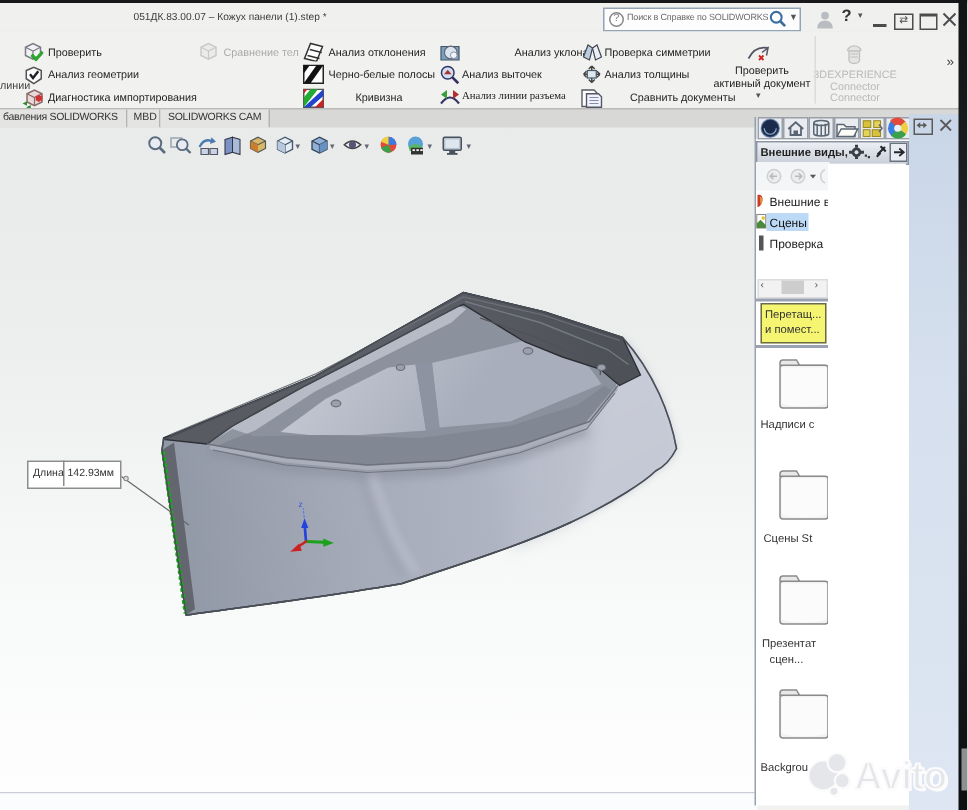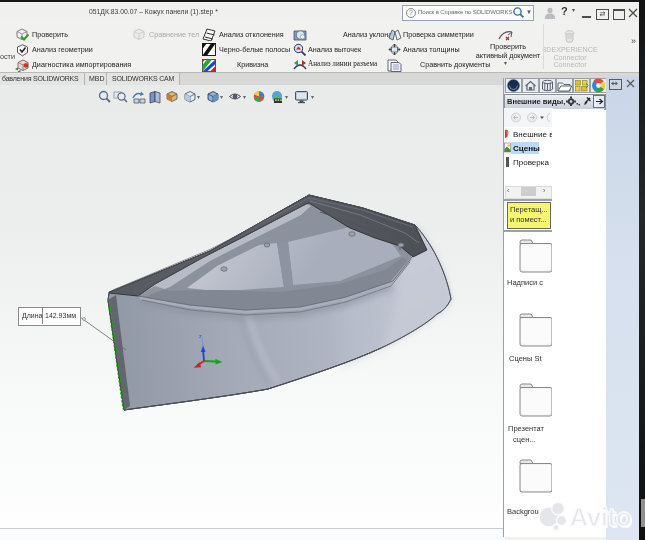--- a/index.html
+++ b/index.html
@@ -36,21 +36,21 @@
   <div class="abs" style="left:582px;top:16px;width:9px;height:2px;background:#4c4c4c;"></div>
   <div class="abs" style="left:596px;top:9px;width:11px;height:9px;border:1px solid #4c4c4c;font-size:7px;line-height:8px;text-align:center;color:#4c4c4c;">⇄</div>
   <div class="abs" style="left:613px;top:9px;width:10px;height:8px;border:1px solid #4c4c4c;border-top-width:2px;"></div>
   <svg class="abs" style="left:628px;top:8px;" width="10" height="10" viewBox="0 0 10 10">
       <path d="M1 1 L9 9 M9 1 L1 9" stroke="#4c4c4c" stroke-width="1.3"></path>
     </svg>
 
   <div class="abs" style="left:0;top:21px;width:640px;height:51px;background:#f1f1ef;"></div>
   <div id="toolbar" class="abs" style="left:0;top:21px;width:640px;height:51px;font-size:7.2px;color:#1e1e1e;">
 
-    <div class="abs txt" style="left:0px;top:31px;color:#444;">ости</div>
+    <div class="abs txt" style="left:0px;top:31px;color:#444;">линии</div>
 
     <svg class="abs" style="left:15px;top:7px;" width="14" height="13" viewBox="0 0 14 13">
       <path d="M2 3.5 L7 1 L12 3.5 L12 9 L7 11.5 L2 9 Z" fill="#f2f2f4" stroke="#7a7a88" stroke-width="1"></path>
       <path d="M2 3.5 L7 6 L12 3.5 M7 6 L7 11.5" fill="none" stroke="#7a7a88" stroke-width="0.8"></path>
       <path d="M6 8.5 L9 11.5 L13.5 6.5" fill="none" stroke="#2ea52e" stroke-width="2.2"></path>
     </svg>
     <svg class="abs" style="left:16px;top:23px;" width="13" height="13" viewBox="0 0 13 13">
       <path d="M1.5 3 L6.5 0.8 L11.5 3 L11.5 8.5 L6.5 11.8 L1.5 8.5 Z" fill="#fbfbfd" stroke="#555" stroke-width="1"></path>
       <path d="M4 5.5 L6 8 L9.5 3.5" fill="none" stroke="#222" stroke-width="1.6"></path>
     </svg>
@@ -426,21 +426,21 @@
         <path d="M1 2 C4 1 5 4 4 7 C3 10 1 10 1 10 Z" fill="#c83a2a"></path>
         <path d="M2.5 3 C5 3.5 4.5 7 3 8.5" fill="#e8a03a" opacity="0.9"></path>
       </svg>
     <div class="abs txt" style="left:513px;top:130px;font-size:8px;color:#222;">Внешние ви</div>
     <div class="abs" style="left:511px;top:142px;width:28px;height:12px;background:#bcd9f5;"></div>
     <svg class="abs" style="left:504px;top:142px;" width="8" height="12" viewBox="0 0 8 12">
         <rect x="0.5" y="1" width="6" height="9" fill="#fff" stroke="#888" stroke-width="0.7"></rect>
         <path d="M0.5 7 L3 4.5 L6.5 8 V10 H0.5 Z" fill="#4a8a3a"></path>
         <circle cx="4.8" cy="3.4" r="1.2" fill="#e8c030"></circle>
       </svg>
-    <div class="abs txt" style="left:513px;top:144px;font-size:8px;color:#111;font-weight:bold;">Сцены</div>
+    <div class="abs txt" style="left:513px;top:144px;font-size:8px;color:#111;">Сцены</div>
     <div class="abs" style="left:506px;top:157px;width:2.5px;height:10px;background:#555;"></div>
     <div class="abs txt" style="left:513px;top:158px;font-size:8px;color:#222;">Проверка</div>
 
     <div class="abs" style="left:505px;top:186px;width:45px;height:11px;background:#f2f2f2;border:1px solid #dcdcdc;"></div>
     <div class="abs" style="left:521px;top:187px;width:15px;height:9px;background:#cdcdcd;"></div>
     <div class="abs txt" style="left:507px;top:187px;font-size:7px;color:#555;">‹</div>
     <div class="abs txt" style="left:543px;top:187px;font-size:7px;color:#555;">›</div>
 
     <div class="abs" style="left:504px;top:199px;width:49px;height:2px;background:#9aa2b2;"></div>
 

